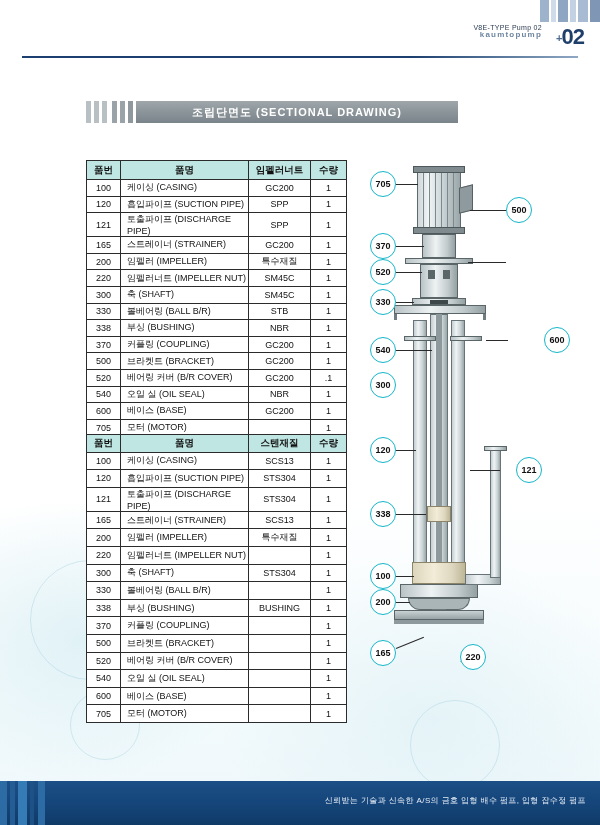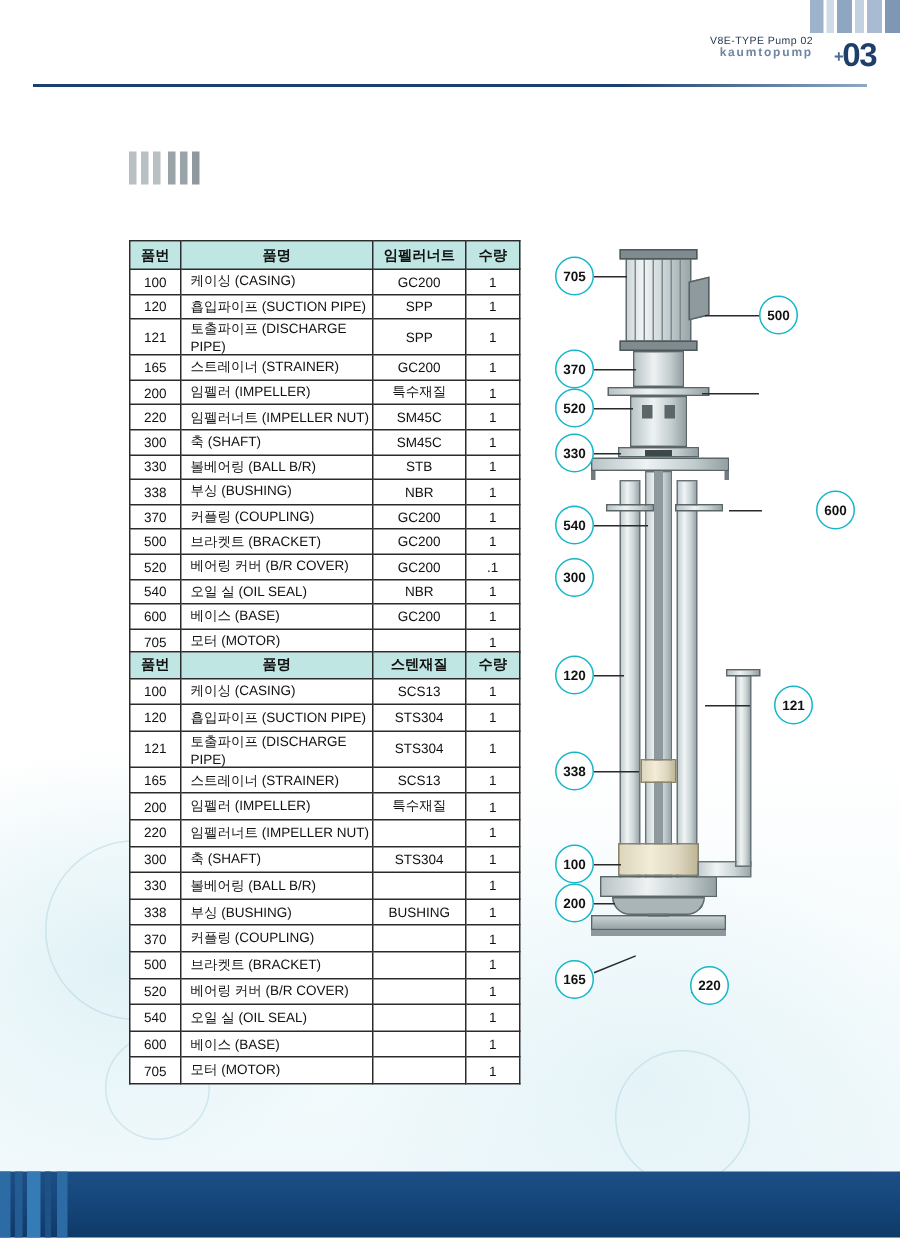--- a/index.html
+++ b/index.html
@@ -136,33 +136,34 @@
   <i style="right:24px; width:6px;  background:#c3d2e2;"></i>
   <i style="right:32px; width:10px; background:#8ea6c2;"></i>
   <i style="right:44px; width:5px;  background:#cfdbe8;"></i>
   <i style="right:51px; width:9px;  background:#9db2cb;"></i>
 </div>
 <div class="hdr-title">
   <div class="l1">V8E-TYPE Pump 02</div>
   <div class="l2">kaumtopump</div>
 </div>
 <div class="hdr-num">
-  <span class="plus">+</span><span>03</span>
+  <span class="plus">+</span><span>02</span>
 </div>
 <div class="hdr-line"></div>
 
 <div class="sec-wrap">
   <div class="sec-hatch">
     <i style="left:0px;"></i>
       <i style="left:8px;"></i>
       <i style="left:16px;"></i>
     <i style="left:26px; background:#9aa3a8;"></i>
       <i style="left:34px; background:#9aa3a8;"></i>
       <i style="left:42px; background:#8f989d;"></i>
   </div>
+  <div class="sec-bar">조립단면도 (SECTIONAL DRAWING)</div>
 </div>
 
 <table class="parts" id="table1">
   <thead>
     <tr>
       <th class="col-no">품번</th>
       <th class="col-nm">품명</th>
       <th class="col-mt">임펠러너트</th>
       <th class="col-qt">수량</th>
     </tr>
@@ -446,13 +447,14 @@
 </div>
 
 <div class="footer">
   <div class="fbars">
     <i style="left:0px;  width:7px;  background:#2d6ba4;"></i>
     <i style="left:10px; width:5px;  background:#245d93;"></i>
     <i style="left:18px; width:9px;  background:#357bb6;"></i>
     <i style="left:30px; width:4px;  background:#1e5185;"></i>
     <i style="left:38px; width:7px;  background:#2d6ba4;"></i>
   </div>
+  <div class="ftxt">신뢰받는 기술과  신속한 A/S의 금호 입형 배수 펌프, 입형 잡수정 펌프</div>
 </div>
 
 </body></html>

